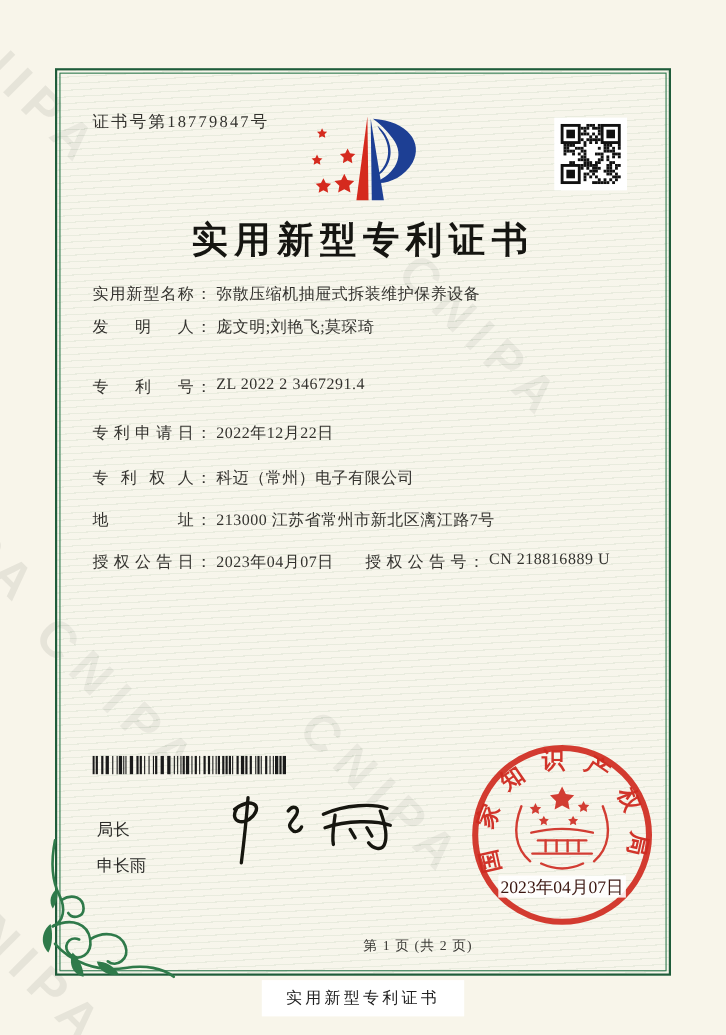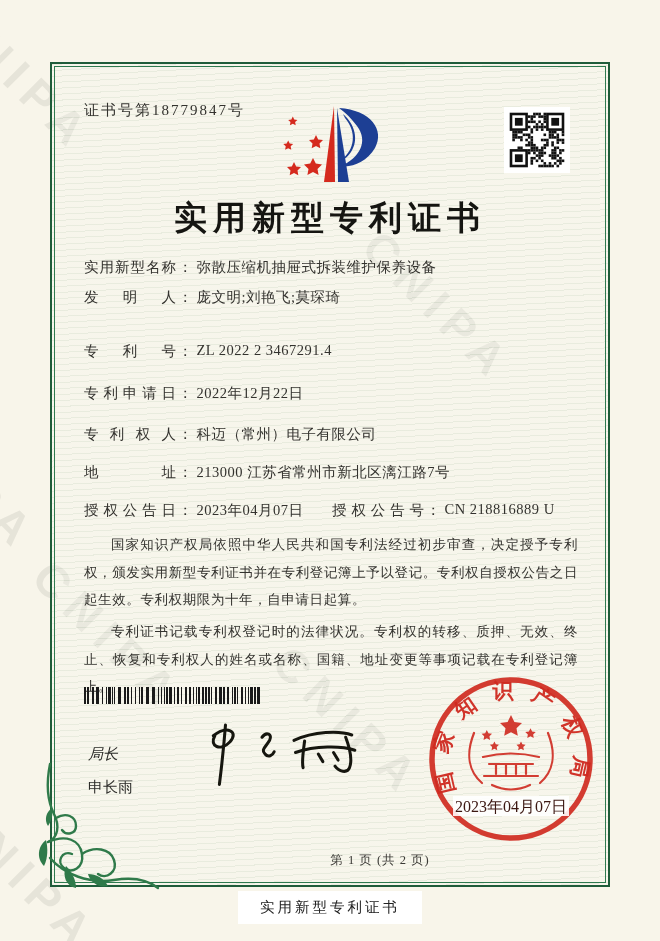--- a/index.html
+++ b/index.html
@@ -32,21 +32,21 @@
   .f-value{display:inline-block;vertical-align:top;letter-spacing:0.5px;}
   .grant2{position:absolute;left:248px;top:0;}
 
   .paras{left:84px;top:531px;width:494px;color:#33322e;}
   .paras p{margin:0 0 4px 0;font-size:13.5px;line-height:2.05;text-indent:2em;
            text-align:justify;letter-spacing:0.6px;}
 
   .barcode{left:84px;top:687px;width:182px;height:17px;}
 
   .signer{left:88px;font-size:15px;color:#2b2b28;font-family:"Liberation Sans","DejaVu Sans",sans-serif;}
-  .signer.t1{top:745px;font-style:italic;} .signer.t2{top:778px;}
+  .signer.t1{top:745px;} .signer.t2{top:778px;}
   .autograph{left:192px;top:710px;}
 
   .seal{left:426px;top:675px;}
 
   .page-no{left:50px;top:852px;width:660px;text-align:center;font-size:12.5px;color:#3a3935;letter-spacing:1px;}
 
   .cont-note{left:50%;top:891px;transform:translateX(-50%);background:#ffffff;
              padding:7px 22px;font-size:14.5px;color:#222;letter-spacing:3px;white-space:nowrap;}
 
   .flourish{left:36px;top:762px;z-index:4;}
@@ -272,24 +272,20 @@
   <div class="abs field-row" style="top:463px">
     <span class="f-label">地址</span><span class="f-colon">：</span><span class="f-value">213000 江苏省常州市新北区漓江路7号</span>
   </div>
   <div class="abs field-row" style="top:501px">
     <span class="f-label">授权公告日</span><span class="f-colon">：</span><span class="f-value">2023年04月07日</span>
     <span class="grant2">
       <span class="f-label">授权公告号</span><span class="f-colon">：</span><span class="f-value">CN 218816889 U</span>
     </span>
   </div>
 
-  <div class="abs paras">
-    <p>国家知识产权局依照中华人民共和国专利法经过初步审查，决定授予专利权，颁发实用新型专利证书并在专利登记簿上予以登记。专利权自授权公告之日起生效。专利权期限为十年，自申请日起算。</p>
-    <p>专利证书记载专利权登记时的法律状况。专利权的转移、质押、无效、终止、恢复和专利权人的姓名或名称、国籍、地址变更等事项记载在专利登记簿上。</p>
-  </div>
 
   <svg class="abs barcode" id="barcode" viewBox="0 0 182 17">
       <rect x="0" y="0" width="2" height="17" fill="#1a1a1a"></rect>
       <rect x="3" y="0" width="2" height="17" fill="#1a1a1a"></rect>
       <rect x="8" y="0" width="2" height="17" fill="#1a1a1a"></rect>
       <rect x="12" y="0" width="3" height="17" fill="#1a1a1a"></rect>
       <rect x="18" y="0" width="1" height="17" fill="#1a1a1a"></rect>
       <rect x="22" y="0" width="1" height="17" fill="#1a1a1a"></rect>
       <rect x="24" y="0" width="3" height="17" fill="#1a1a1a"></rect>
       <rect x="28" y="0" width="1" height="17" fill="#1a1a1a"></rect>

